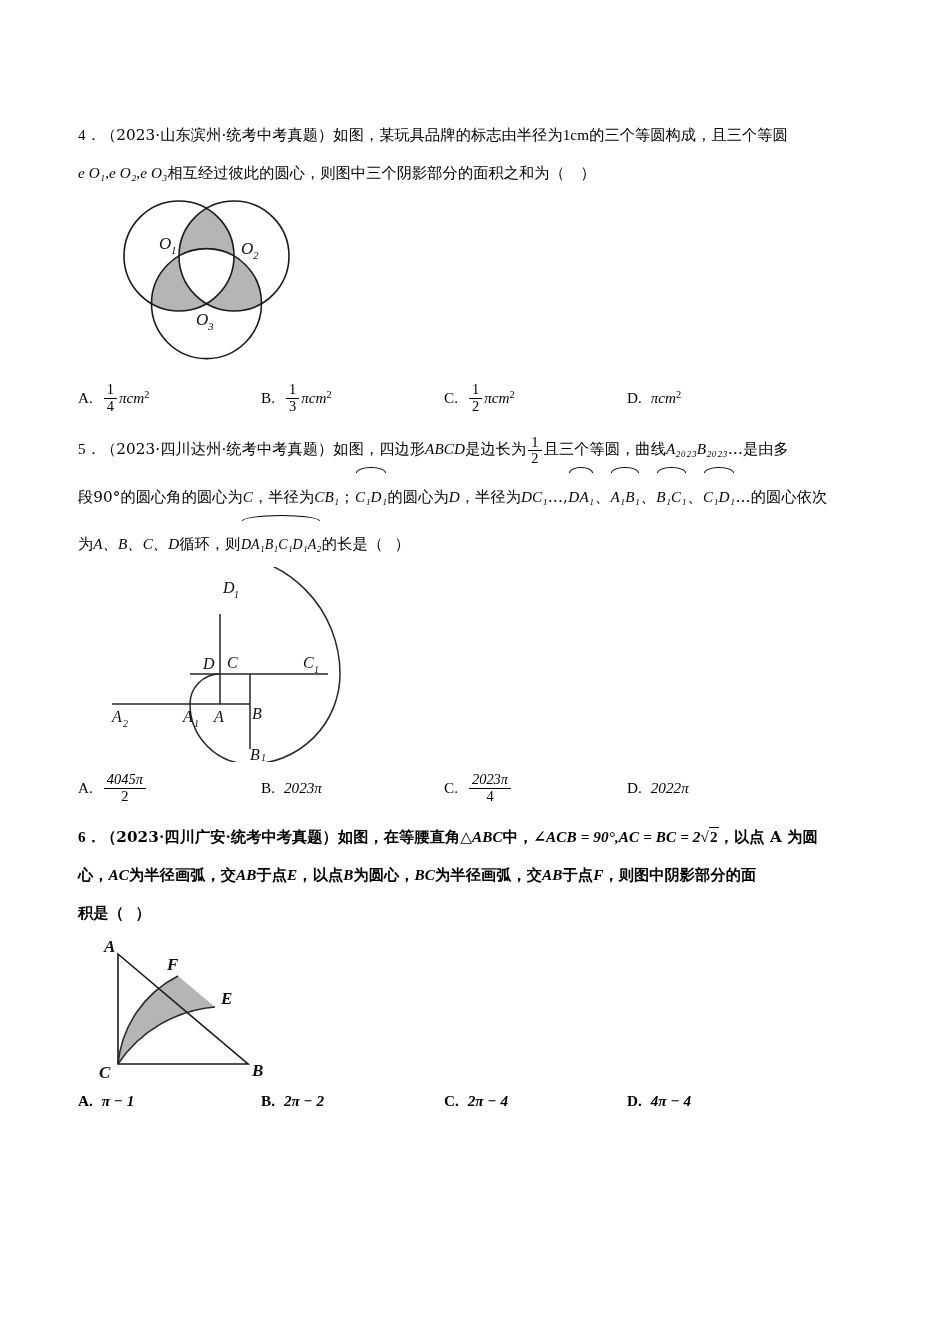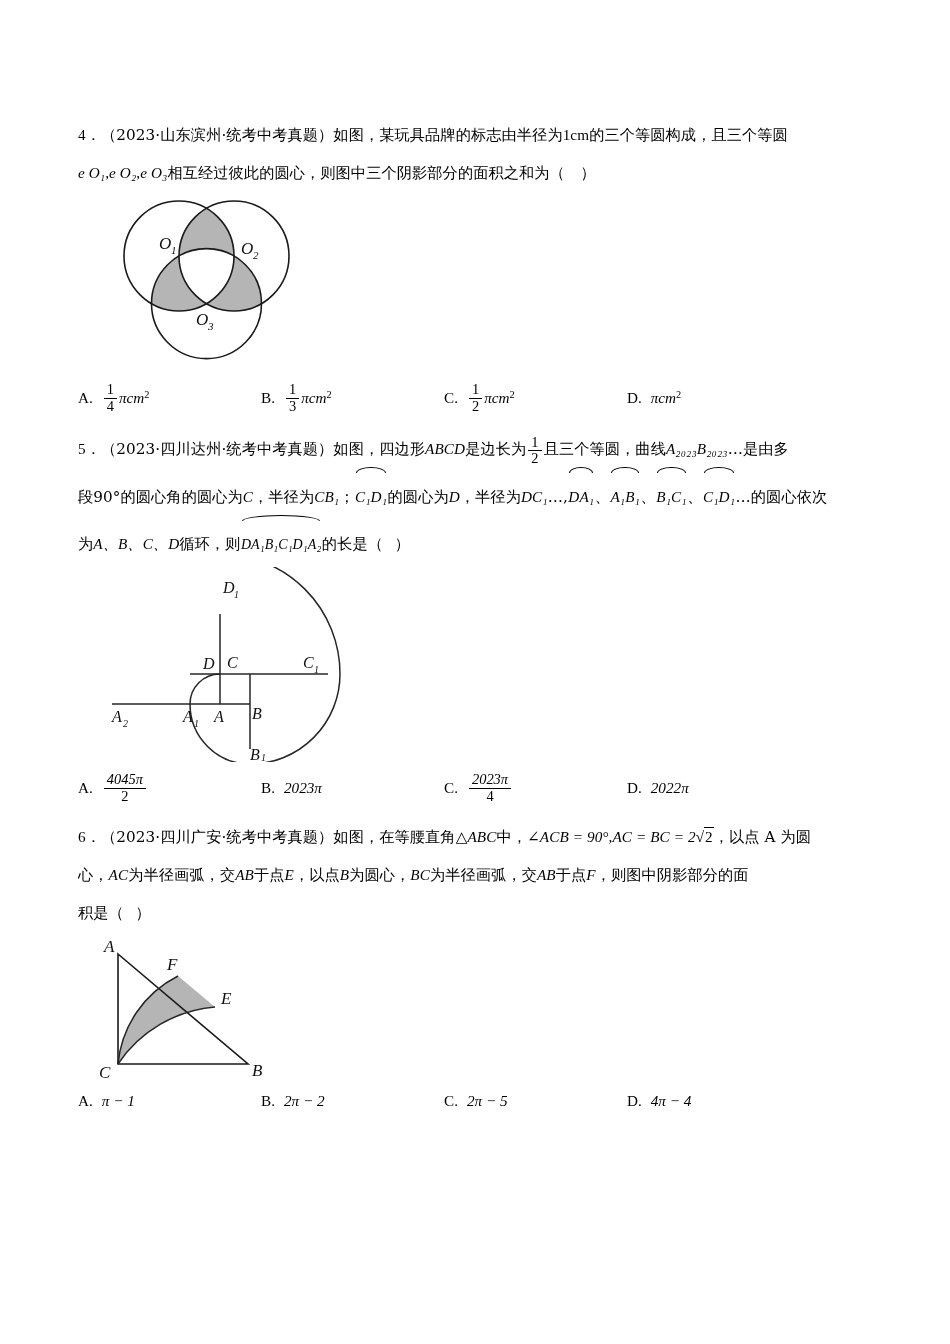--- a/index.html
+++ b/index.html
@@ -273,21 +273,21 @@
           <span class="den">4</span>
         </span>
       </div>
       <div class="opt">
         <span class="lbl">D.</span>
         <span class="ital">2022π</span>
       </div>
     </div>
   </div>
 
-  <div class="qblock" style="margin-top:14px;">
+  <div class="qblock" style="margin-top:14px;font-weight:bold;">
     <div class="qtext">
       <span>6</span>．<span class="cn">（2023·四川广安·统考中考真题）</span><span class="cn">如图，在等腰直角</span><span class="ital">△ABC</span><span class="cn">中，</span><span class="ital">∠ACB = 90°,</span><span class="ital">AC = BC = 2</span><span style="display:inline-block;">√<span style="border-top:1.1px solid #000;padding:0 1px;">2</span></span><span class="cn">，以点 A 为圆</span><br>
       <span class="cn">心，</span><span class="ital">AC</span><span class="cn">为半径画弧，交</span><span class="ital">AB</span><span class="cn">于点</span><span class="ital">E</span><span class="cn">，以点</span><span class="ital">B</span><span class="cn">为圆心，</span><span class="ital">BC</span><span class="cn">为半径画弧，交</span><span class="ital">AB</span><span class="cn">于点</span><span class="ital">F</span><span class="cn">，则图中阴影部分的面</span><br>
       <span class="cn">积是（</span>&nbsp;&nbsp;&nbsp;<span class="cn">）</span>
     </div>
 
     <div class="figwrap" style="margin-top:2px;margin-left:12px;">
       <svg width="230" height="150" viewBox="0 0 230 150">
 
         <defs>
@@ -325,21 +325,21 @@
       <div class="opt opt-w1">
         <span class="lbl">A.</span>
         <span class="ital">π − 1</span>
       </div>
       <div class="opt opt-w2">
         <span class="lbl">B.</span>
         <span class="ital">2π − 2</span>
       </div>
       <div class="opt opt-w3">
         <span class="lbl">C.</span>
-        <span class="ital">2π − 5</span>
+        <span class="ital">2π − 4</span>
       </div>
       <div class="opt">
         <span class="lbl">D.</span>
         <span class="ital">4π − 4</span>
       </div>
     </div>
   </div>
 
 </div>
 </div>

